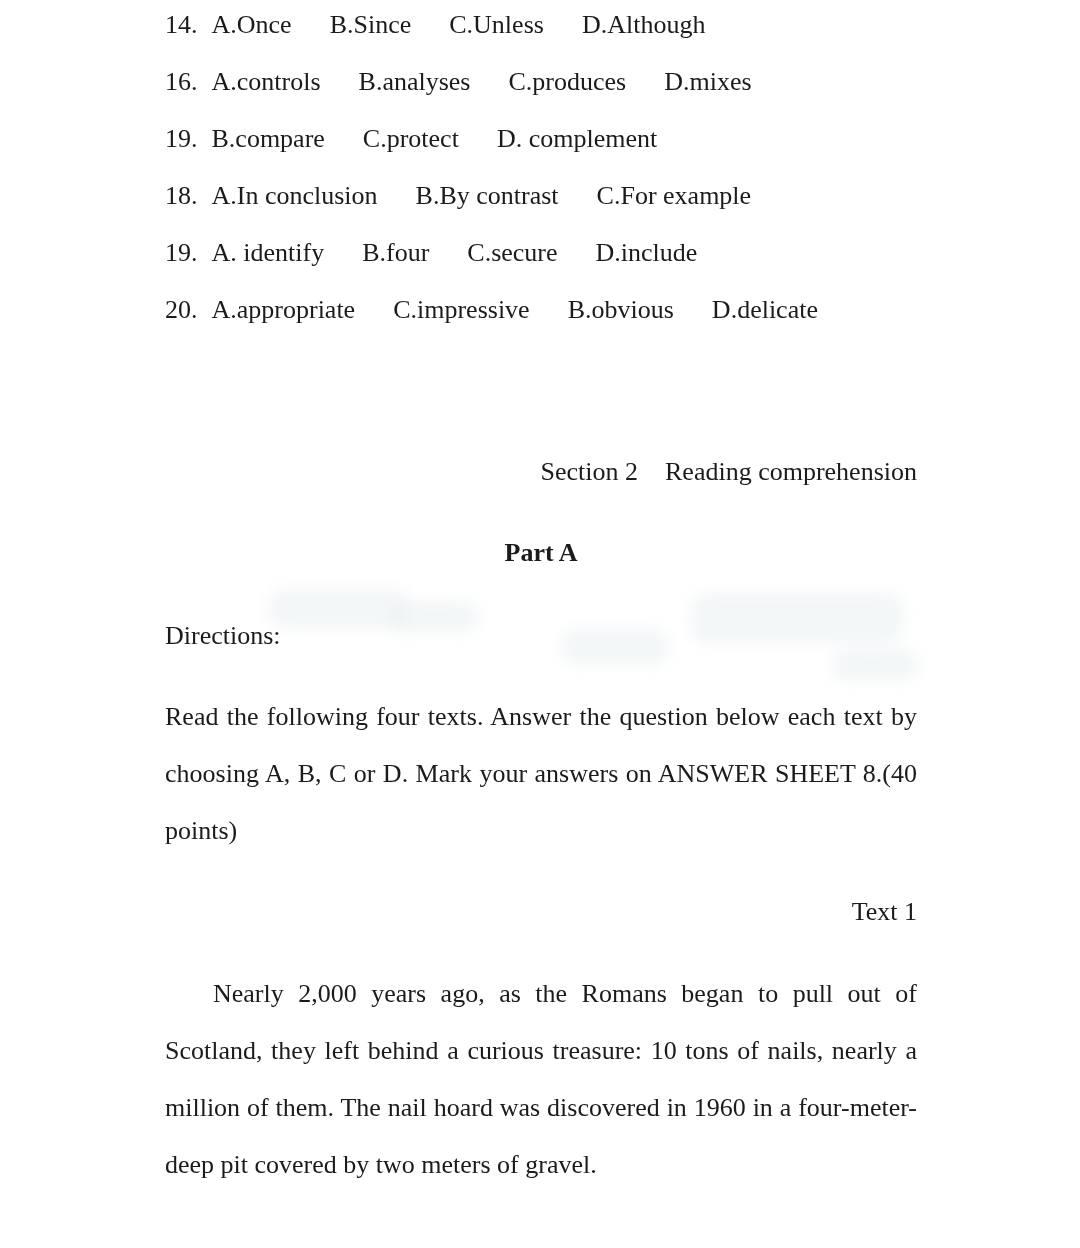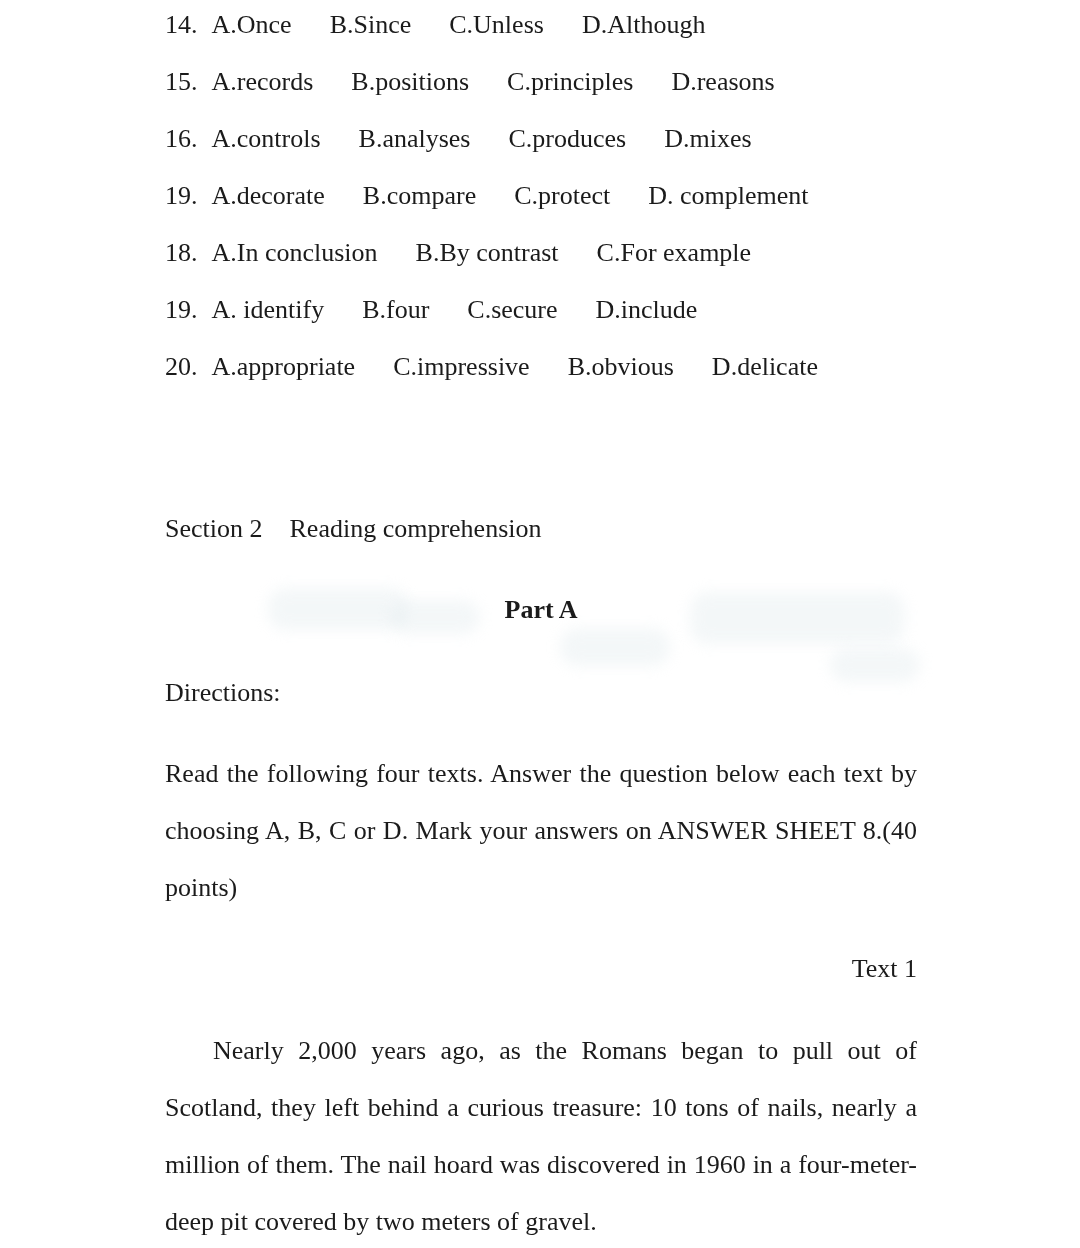--- a/index.html
+++ b/index.html
@@ -34,21 +34,21 @@
   }
   .q-num {
     margin-right: 14px;
   }
   .q-opt + .q-opt {
     margin-left: 38px;
   }
   
   .section-heading {
     margin-top: 105px;
-    text-align: left;
+    text-align: right;
     height: 57px;
     font-family: Liberation Serif, serif;
   }
   .section-heading .right-part {
     margin-left: 27px;
   }
   .part-heading {
     margin-top: 24px;
     text-align: center;
     height: 57px;
@@ -101,39 +101,31 @@
   <div class="questions">
 
     <div class="q-row">
       <span class="q-num">14.</span>
       <span class="q-opt">A.Once</span>
       <span class="q-opt">B.Since</span>
       <span class="q-opt">C.Unless</span>
       <span class="q-opt">D.Although</span>
     </div>
 
-    <div class="q-row">
-      <span class="q-num">15.</span>
-      <span class="q-opt">A.records</span>
-      <span class="q-opt">B.positions</span>
-      <span class="q-opt">C.principles</span>
-      <span class="q-opt">D.reasons</span>
-    </div>
 
     <div class="q-row">
       <span class="q-num">16.</span>
       <span class="q-opt">A.controls</span>
       <span class="q-opt">B.analyses</span>
       <span class="q-opt">C.produces</span>
       <span class="q-opt">D.mixes</span>
     </div>
 
     <div class="q-row">
       <span class="q-num">19.</span>
-      <span class="q-opt">A.decorate</span>
       <span class="q-opt">B.compare</span>
       <span class="q-opt">C.protect</span>
       <span class="q-opt">D. complement</span>
     </div>
 
     <div class="q-row">
       <span class="q-num">18.</span>
       <span class="q-opt">A.In conclusion</span>
       <span class="q-opt">B.By contrast</span>
       <span class="q-opt">C.For example</span>

